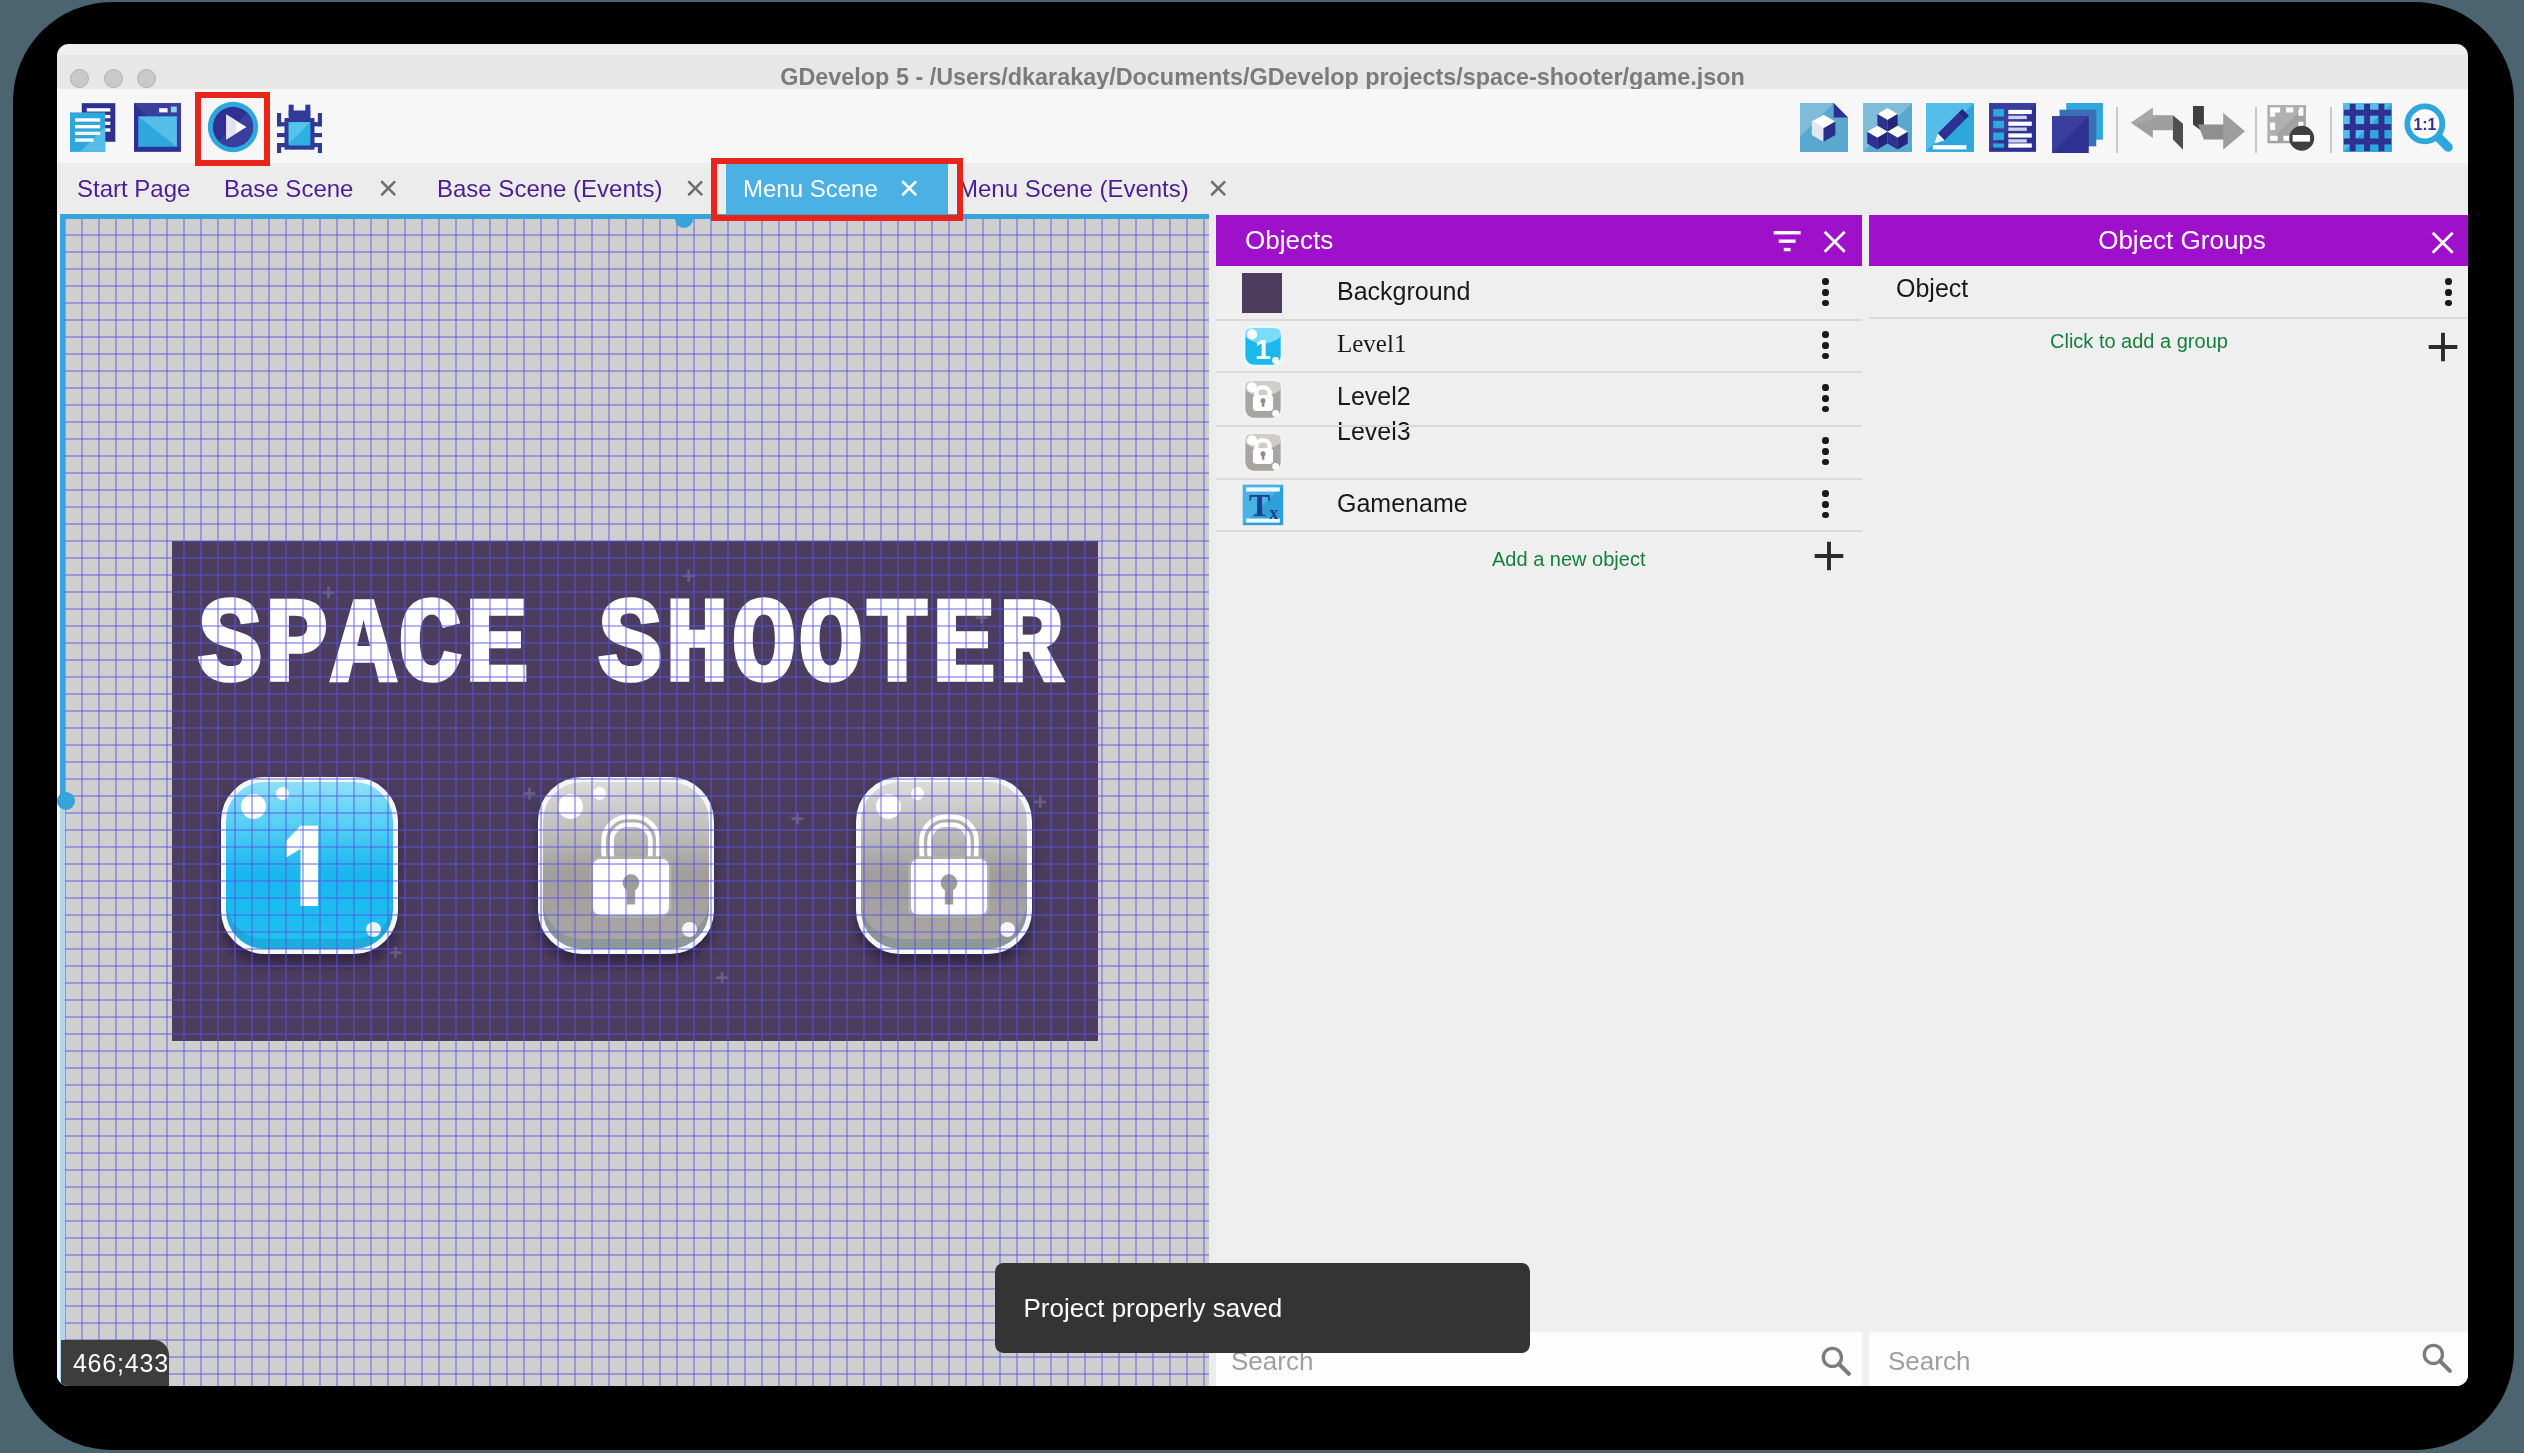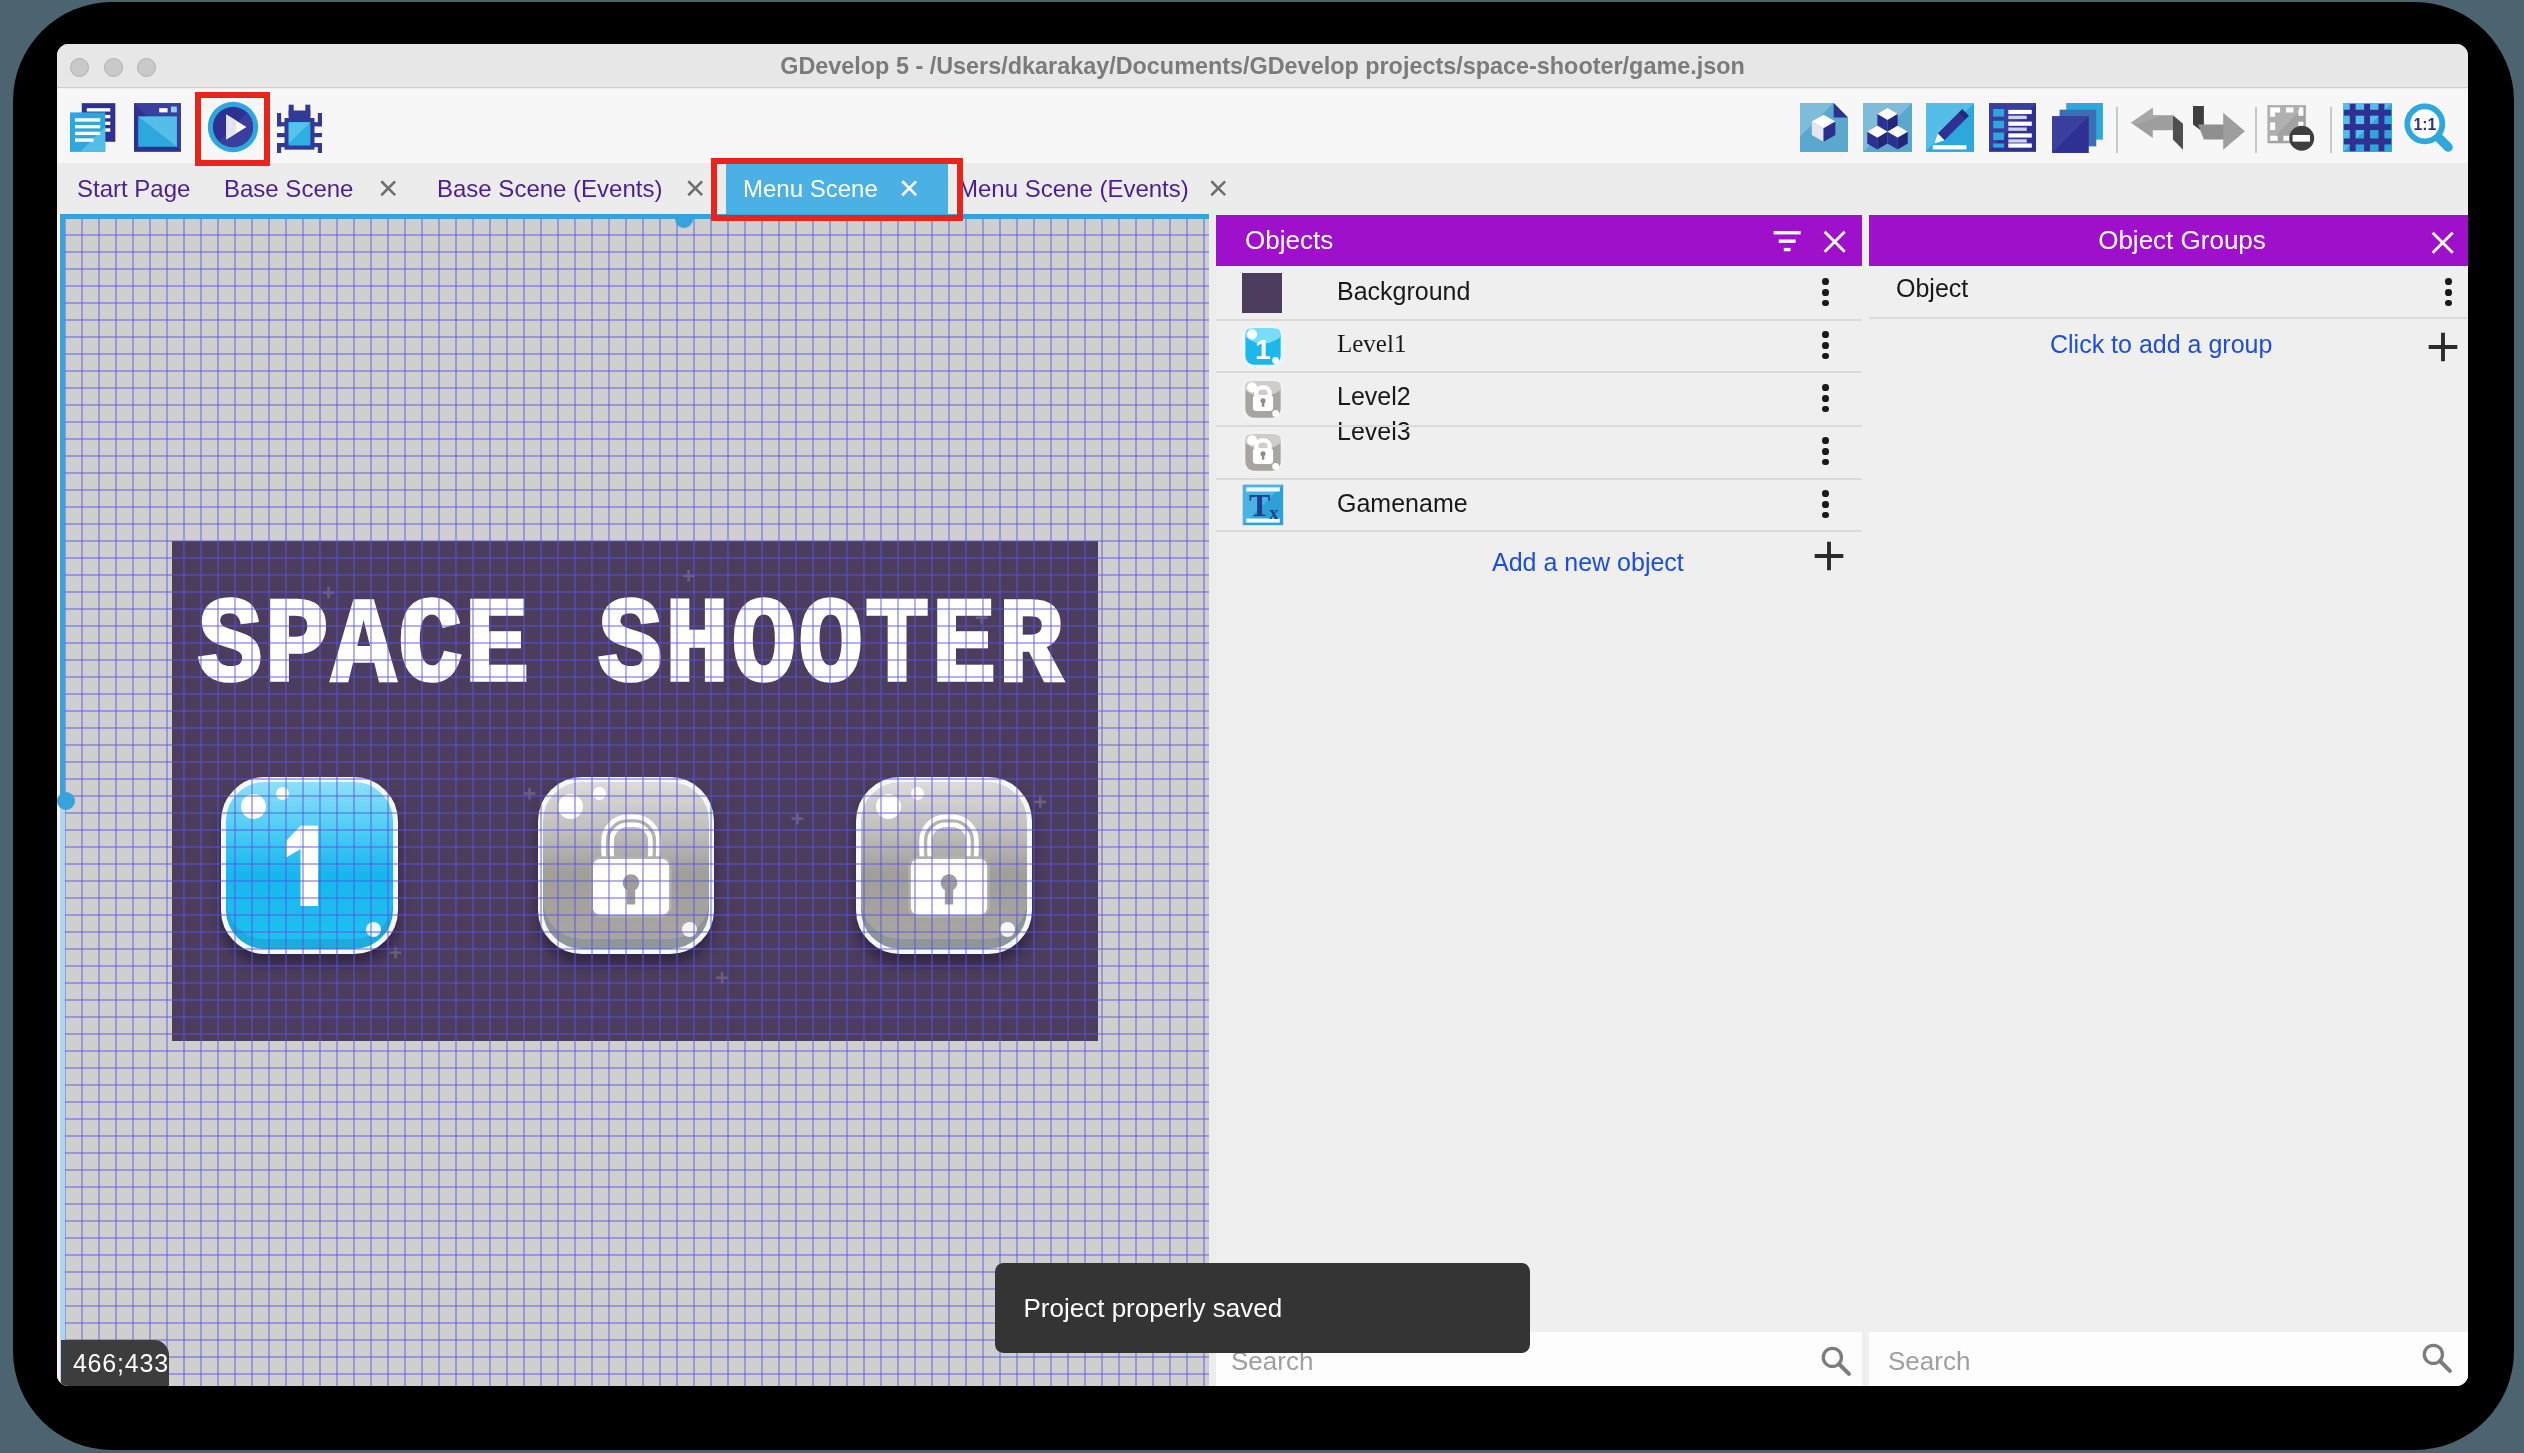--- a/index.html
+++ b/index.html
@@ -5,21 +5,21 @@
   * { margin:0; padding:0; box-sizing:border-box; }
   html,body { width:2525px; height:1453px; background:#4b646f; overflow:hidden;
     font-family:"Liberation Sans", sans-serif; }
   .abs { position:absolute; }
   #shadow { position:absolute; left:13.4px; top:1.7px; width:2501px; height:1448px;
     background:#000; border-radius:99px; }
   #win { position:absolute; left:57px; top:44px; width:2411px; height:1342px;
     border-radius:11.7px; background:#efefef; overflow:hidden; }
 
   
-  #titlebar { position:absolute; left:0; top:0; width:2411px; height:44px;
+  #titlebar { position:absolute; left:0; top:11px; width:2411px; height:44px;
     background:#e7e7e8; border-bottom:1.7px solid #cfcfcf; }
   .tl { position:absolute; top:14.2px; width:19px; height:19px; border-radius:50%;
     background:#c9c9c9; border:0.8px solid #b0b0b0; }
   #title-text { position:absolute; top:0; left:0; width:2411px; height:44px;
     line-height:44px; text-align:center; font-size:23.4px; font-weight:bold; color:#7b7b7b; }
 
   
   #toolbar { position:absolute; left:0; top:45px; width:2411px; height:74px;
     background:#f7f7f8; }
   .ticon { position:absolute; top:14.2px; }
@@ -79,21 +79,21 @@
   .hl2 { position:absolute; left:50px; top:5px; width:13.4px; height:13.4px; border-radius:50%;
     background:#fff; }
   .hl3 { position:absolute; right:11.7px; bottom:11.7px; width:15px; height:15px; border-radius:50%;
     background:#fff; opacity:.9; }
 
   
   .panel-head { position:absolute; top:0.8px; height:51px; background:#9f10cb; color:#fff;
     font-size:26px; line-height:51px; }
   .rowsep { position:absolute; height:1.7px; background:#dadada; }
   .rowtext { position:absolute; font-size:25px; color:#19191b; }
-  .graytext { color:#1d4ed8; font-size:25px; position:absolute; }
+  .graytext { color:#15803d; font-size:20px; position:absolute; }
   .searchrow { position:absolute; top:1118px; height:54px; background:#fdfdfd; }
   .placeholder { position:absolute; font-size:26px; color:#9f9f9f; }
 
   #divider1 { position:absolute; left:1152px; top:0; width:6.7px; height:1172px; background:#ededee; }
   #objpanel { position:absolute; left:1159px; top:0; width:646px; height:1172px; background:#efefef; }
   #grppanel { position:absolute; left:1812px; top:0; width:599px; height:1172px; background:#efefef;text-align:center; }
 
   .dots { position:absolute; width:6.7px; }
   .dots div { width:6.7px; height:6.7px; border-radius:50%; background:#1a1a1a; margin-bottom:4.2px; }
 

